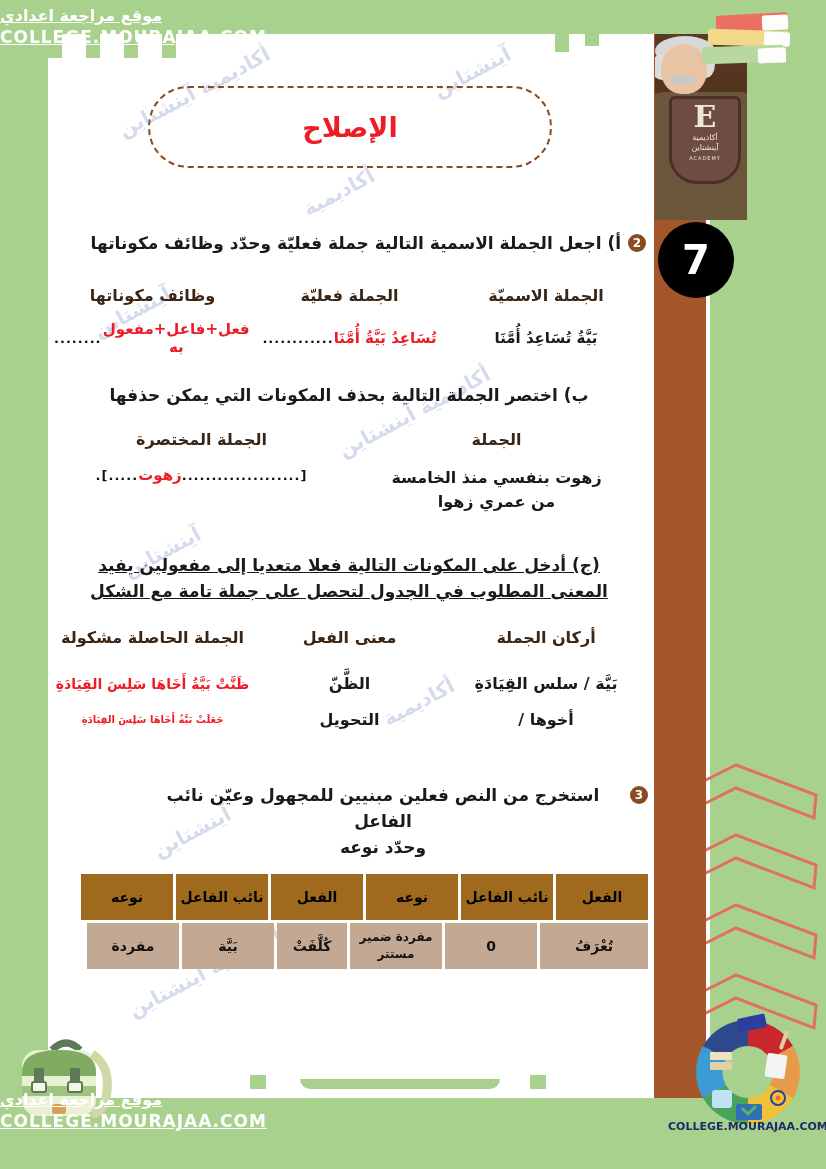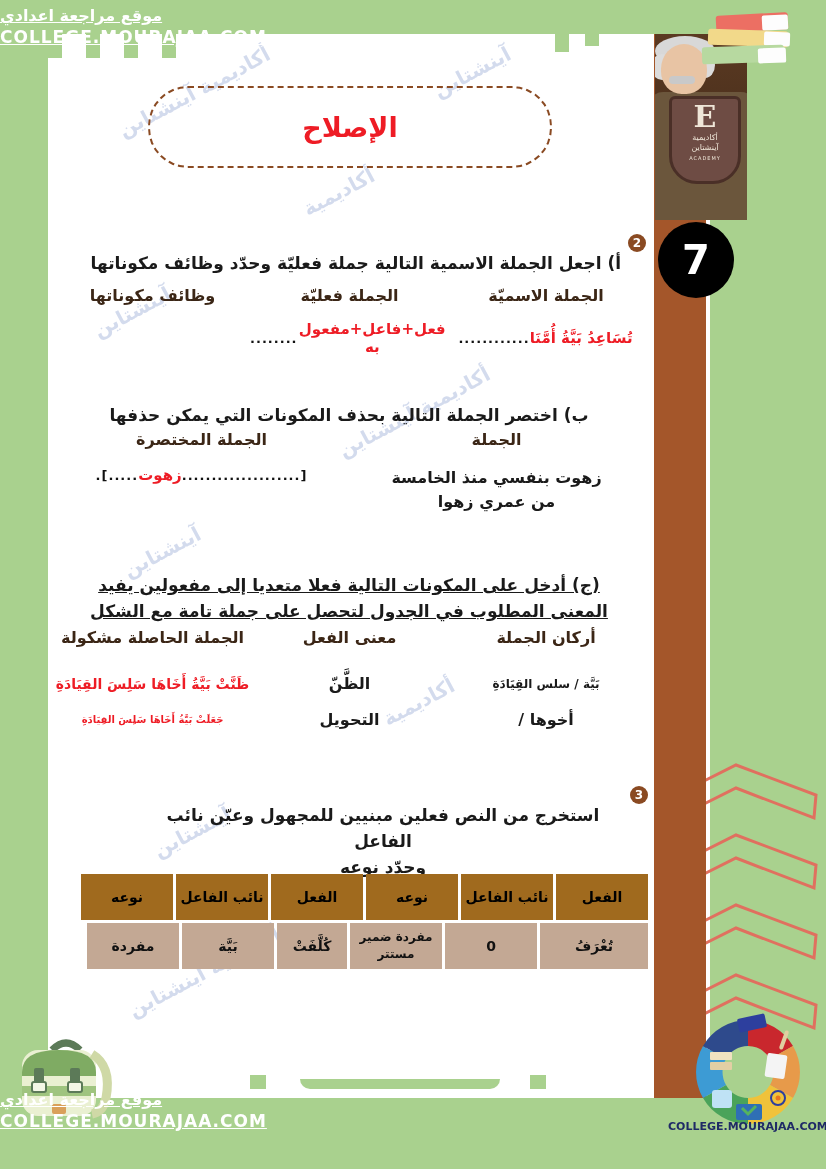--- a/index.html
+++ b/index.html
@@ -108,21 +108,21 @@
     color:#ee1c25;font-size:27px;font-weight:bold;
     font-family:"DejaVu Sans","Liberation Sans",sans-serif;
   }
 
   .qrow{position:absolute;display:flex;align-items:flex-start;gap:7px;direction:rtl;}
   .qnum{
     width:18px;height:18px;border-radius:50%;background:#8a4a22;color:#fff;
     display:flex;align-items:center;justify-content:center;font-size:12px;font-weight:bold;
     flex:0 0 auto;margin-top:4px;direction:ltr;
   }
-  .qtext{font-size:17px;font-weight:bold;color:#1a1a1a;line-height:26px;margin-top:20px;}
+  .qtext{font-size:17px;font-weight:bold;color:#1a1a1a;line-height:26px;}
   .qtext.center{text-align:center;}
 
   .hdr-row{position:absolute;display:flex;direction:rtl;font-size:16px;font-weight:bold;color:#3b2616;}
   .ans-row{position:absolute;display:flex;direction:rtl;font-size:15px;font-weight:bold;color:#ee1c25;}
   .dots{color:#111;letter-spacing:1px;font-size:13px;}
 
   .cell{display:flex;align-items:center;justify-content:center;text-align:center;}
 
   
   .ctable{position:absolute;left:10px;top:840px;width:590px;direction:rtl;}
@@ -224,20 +224,21 @@
       <div class="qtext">أ) اجعل الجملة الاسمية التالية جملة فعليّة وحدّد وظائف مكوناتها</div>
     </div>
 
     <div class="hdr-row" style="left:6px;top:252px;width:590px;">
       <div class="cell" style="width:196px;">الجملة الاسميّة</div>
       <div class="cell" style="width:197px;">الجملة فعليّة</div>
       <div class="cell" style="width:197px;">وظائف مكوناتها</div>
     </div>
 
     <div class="ans-row" style="left:6px;top:286px;width:590px;">
+      <div class="cell" style="width:196px;color:#1a1a1a;">بَيَّةُ تُسَاعِدُ أُمَّنَا</div>
       <div class="cell" style="width:197px;">
         <span>تُسَاعِدُ بَيَّةُ أُمَّنَا</span>
         <span class="dots">............</span>
       </div>
       <div class="cell" style="width:197px;">
         <span>فعل+فاعل+مفعول به</span>
         <span class="dots">........</span>
       </div>
     </div>
 
@@ -267,21 +268,21 @@
       <div>المعنى المطلوب في الجدول لتحصل على جملة تامة مع الشكل</div>
     </div>
 
     <div class="hdr-row" style="left:6px;top:594px;width:590px;">
       <div class="cell" style="width:196px;">أركان الجملة</div>
       <div class="cell" style="width:197px;">معنى الفعل</div>
       <div class="cell" style="width:197px;">الجملة الحاصلة مشكولة</div>
     </div>
 
     <div class="ans-row" style="left:6px;top:640px;width:590px;">
-      <div class="cell" style="width:196px;color:#1a1a1a;font-size:12px;">بَيَّة / سلس القِيَادَةِ</div>
+      <div class="cell" style="width:196px;color:#1a1a1a;font-size:16px;">بَيَّة / سلس القِيَادَةِ</div>
       <div class="cell" style="width:197px;color:#1a1a1a;font-size:16px;">الظَّنّ</div>
       <div class="cell" style="width:197px;font-size:14px;">ظَنَّتْ بَيَّةُ أَخَاهَا سَلِسَ القِيَادَةِ</div>
     </div>
 
     <div class="ans-row" style="left:6px;top:676px;width:590px;">
       <div class="cell" style="width:196px;color:#1a1a1a;font-size:16px;">أخوها /</div>
       <div class="cell" style="width:197px;color:#1a1a1a;font-size:16px;">التحويل</div>
       <div class="cell" style="width:197px;font-size:10px;">جَعَلَتْ بَيَّةُ أَخَاهَا سَلِسَ القِيَادَةِ</div>
     </div>
 

